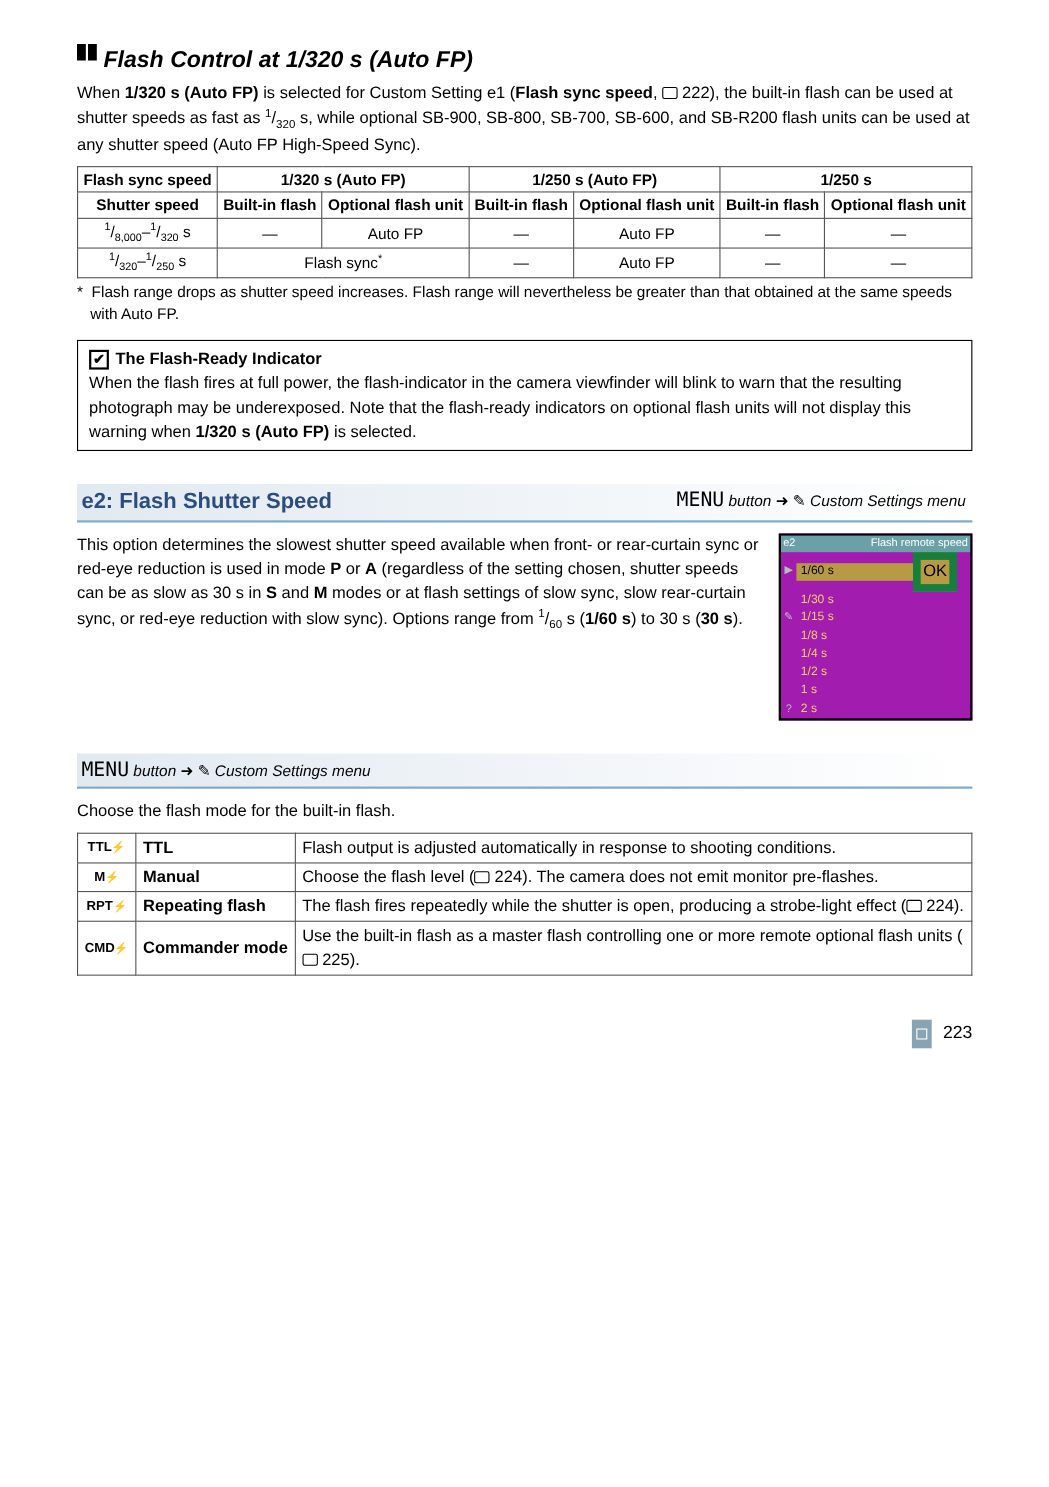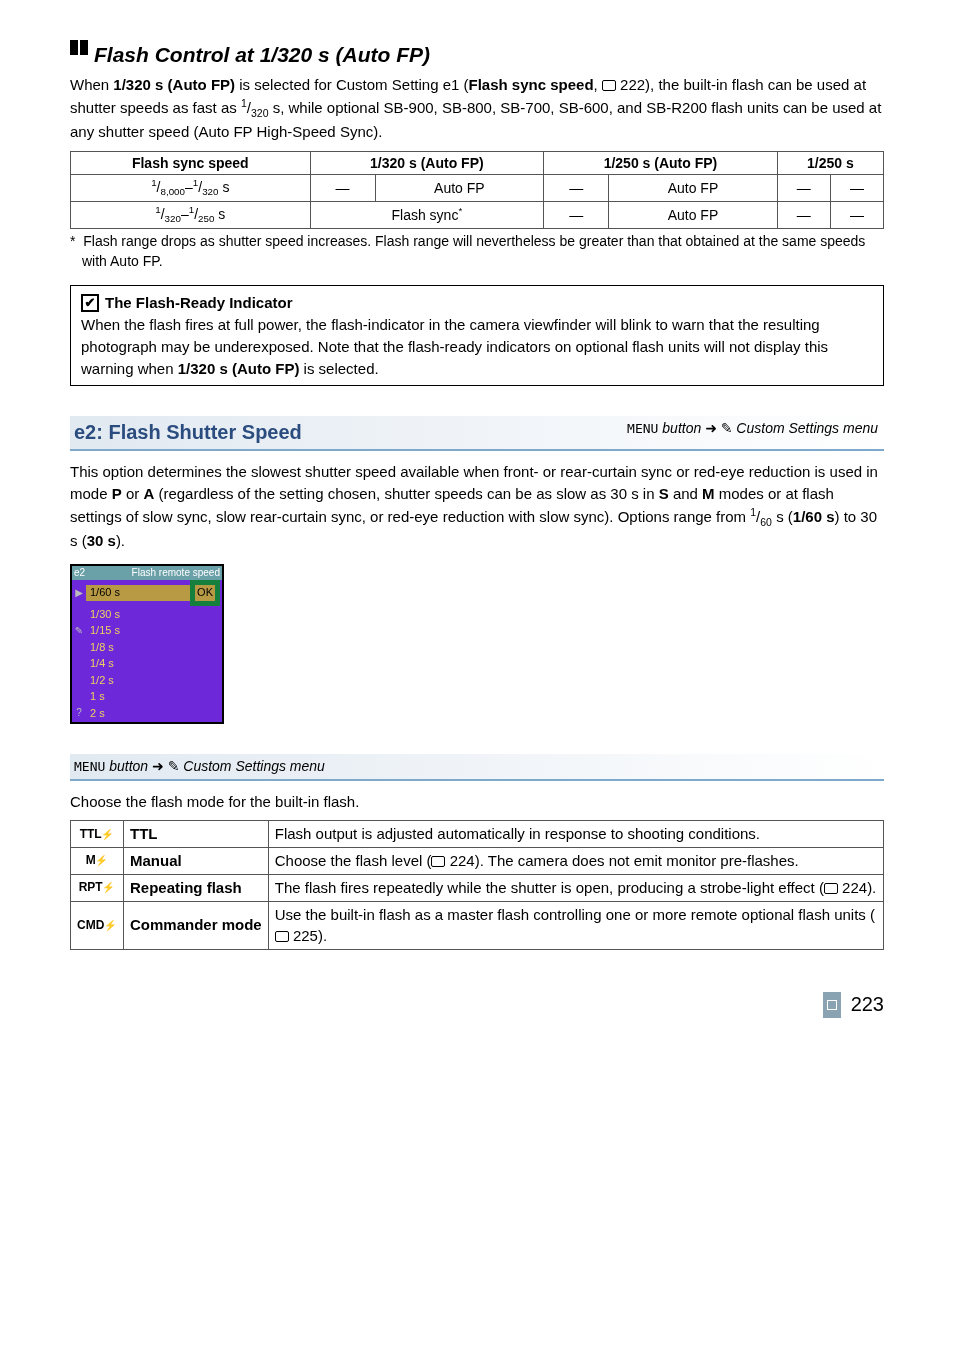--- a/index.html
+++ b/index.html
@@ -61,52 +61,52 @@
     padding: 2px 6px 2px 4px;
   }
   .setting-header .name {
     font-weight: bold;
     font-size: 20px;
     color: #2a4c7f;
   }
   .setting-header .loc {
     font-size: 14px;
   }
-  .setting-header .loc .menucap { font-family: monospace; font-size:13px; } 
+  .setting-header .loc .menucap { font-family: monospace; font-size:18px; } 
   .setting-header .loc .arrow::before { content:"\279C"; }
   .setting-header .loc .pencil::before { content:"\270E"; }
-  .row { display:flex; gap:12px; align-items:flex-start;flex-direction:column; }
+  .row { display:flex; gap:12px; align-items:flex-start; }
   .row .txt { flex:1; }
   .lcd {
-    width: 154px;
+    width: 176px;
     border: 2px solid #000;
-    background:#6d28d9;
+    background:#a21caf;
     font-size:11px;
     color:#fff;
   }
   .lcd .titlebar { background:#6aa0a8; color:#fff; font-size:10px; padding:0 2px; display:flex; justify-content:space-between;}
   .lcd .menurow { display:flex; padding:0 0; align-items:center; }
   .lcd .menurow .tab { width:14px; text-align:center; color:#bbb; font-size:10px; padding:1px 0;}
   .lcd .menurow .val { flex:1; padding:0 4px; color:#f0d060;}
   .lcd .menurow.sel .val { background:#b79a43; color:#000;}
-  .lcd .menurow.sel .ok { background:#b79a43; color:#000; font-size:11px; border:5px solid #15803d; padding:0 2px; margin-right:2px;}
+  .lcd .menurow.sel .ok { background:#b79a43; color:#000; font-size:15px; border:7px solid #15803d; padding:0 2px; margin-right:12px;}
   table.t2 {
     border-collapse: collapse;
     width: 100%;
     margin-top: 6px;
     font-size: 15px;
   }
   table.t2 th, table.t2 td { border:1px solid #555; padding:2px 6px; }
   table.t2 th { font-weight:bold; text-align:center; }
   table.t2 td.opt { white-space:nowrap; }
   table.t2 td.optcode { font-family: Arial; font-weight:bold; font-size:12px; text-align:center; width:42px;}
   .pagefoot { display:flex; justify-content:flex-end; align-items:center; gap:10px; margin-top:40px;}
   .pagefoot .tab { width:18px; height:26px; background:#8aa3b3; display:flex; align-items:center; justify-content:center;}
   .pagefoot .tab .inner { width:10px; height:10px; border:1.5px solid #fff;}
-  .pagefoot .pn { font-size:20px; }
+  .pagefoot .pn { font-size:16px; }
   .bolt::after { content:"\26A1"; font-size:0.85em;}
 </style>
 </head>
 <body>
 
 <div class="section-title">
   <span class="blackboxes">
       <span></span>
       <span></span>
     </span>
@@ -117,20 +117,29 @@
   <span>When </span><b>1/320 s (Auto FP)</b><span> is selected for Custom Setting e1 (</span><b>Flash sync speed</b><span>, </span><span class="bookicon"></span><span> 222), the built-in flash can be used at shutter speeds as fast as </span><span class="sup">1</span>/<span class="sub">320</span><span> s, while optional SB-900, SB-800, SB-700, SB-600, and SB-R200 flash units can be used at any shutter speed (Auto FP High-Speed Sync).</span>
 </p>
 
 <table class="t1">
   <tbody>
       <tr>
     <th>Flash sync speed</th>
     <th colspan="2">1/320 s (Auto FP)</th>
     <th colspan="2">1/250 s (Auto FP)</th>
     <th colspan="2">1/250 s</th>
+  </tr>
+  <tr>
+    <th>Shutter speed</th>
+    <th>Built-in flash</th>
+    <th>Optional flash unit</th>
+    <th>Built-in flash</th>
+    <th>Optional flash unit</th>
+    <th>Built-in flash</th>
+    <th>Optional flash unit</th>
   </tr>
   <tr>
     <td><span class="sup">1</span>/<span class="sub">8,000</span>–<span class="sup">1</span>/<span class="sub">320</span><span> s</span></td>
     <td>—</td>
     <td>Auto FP</td>
     <td>—</td>
     <td>Auto FP</td>
     <td>—</td>
     <td>—</td>
   </tr>

